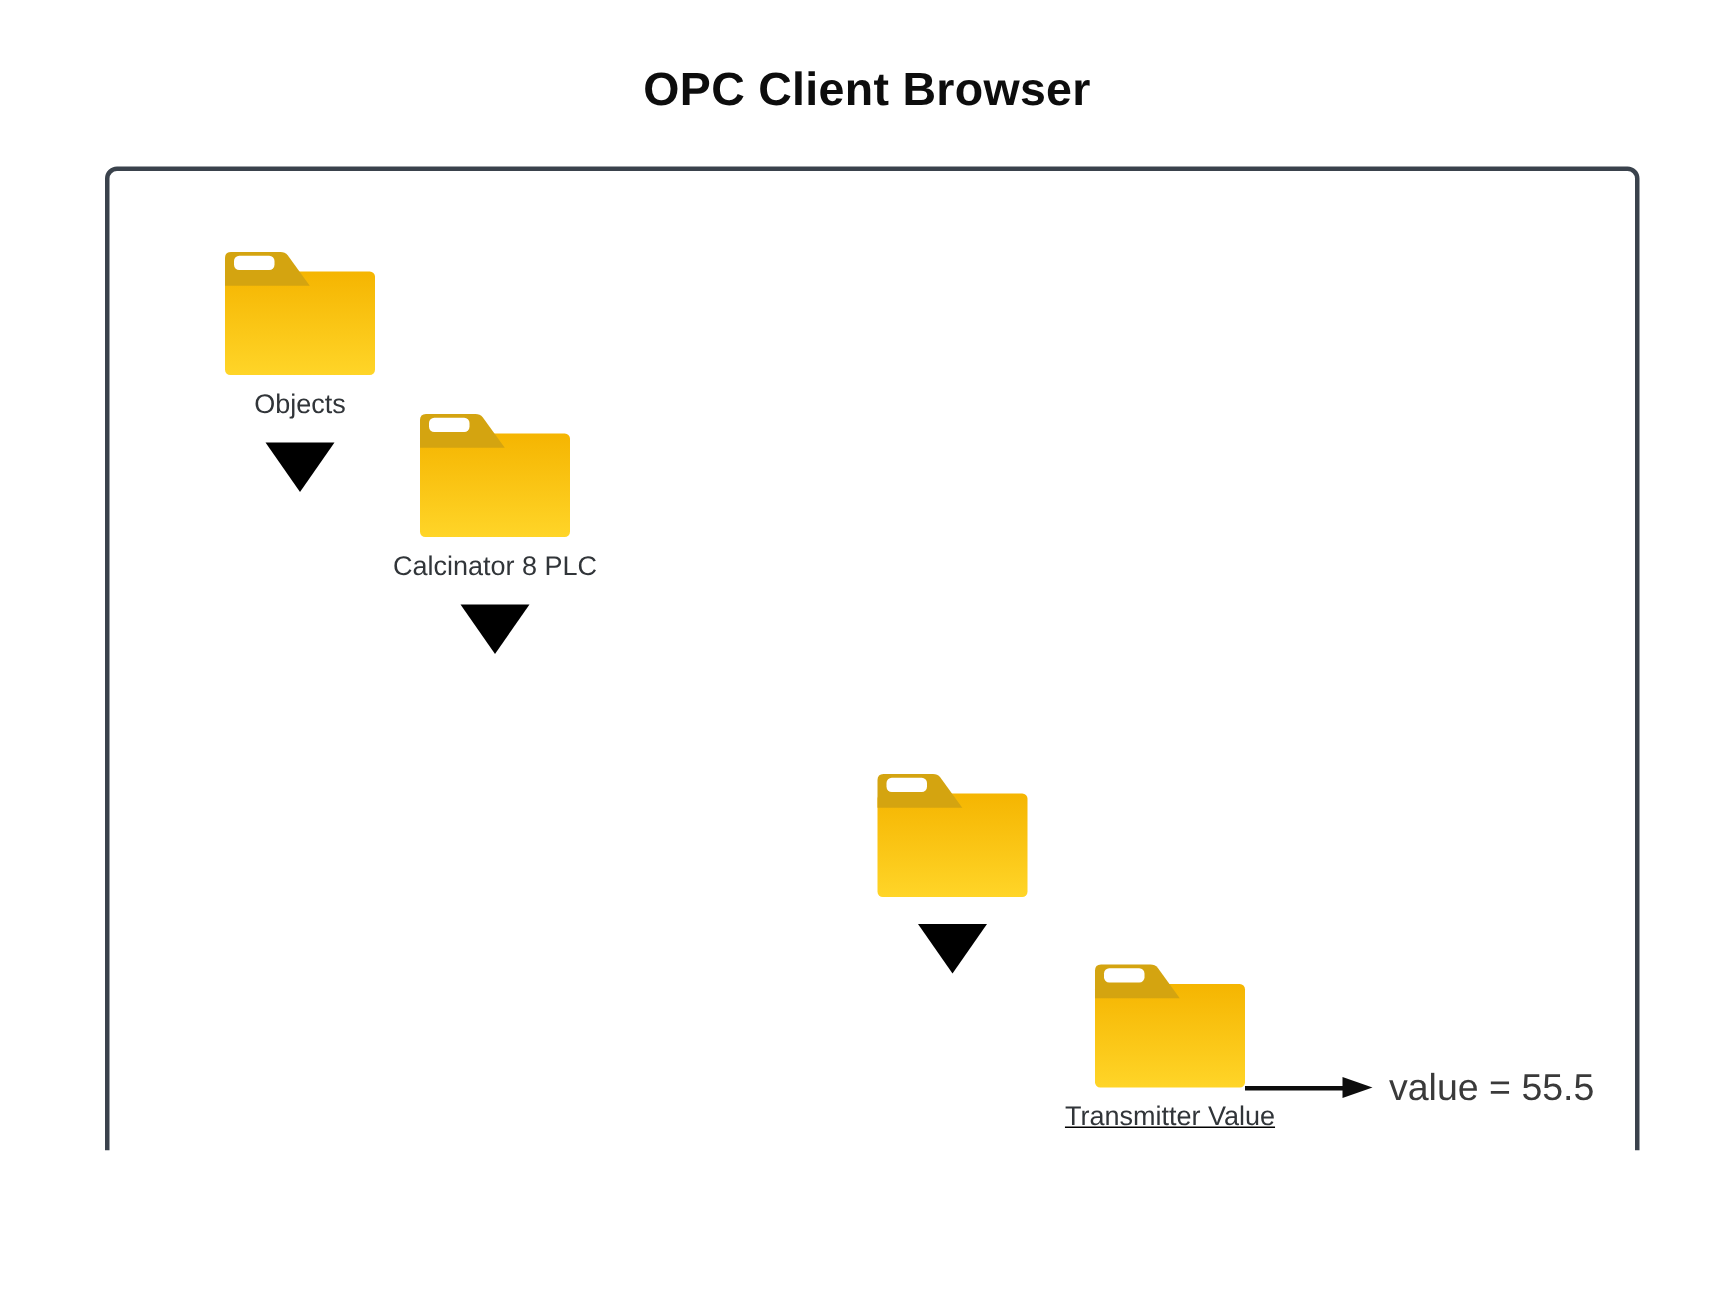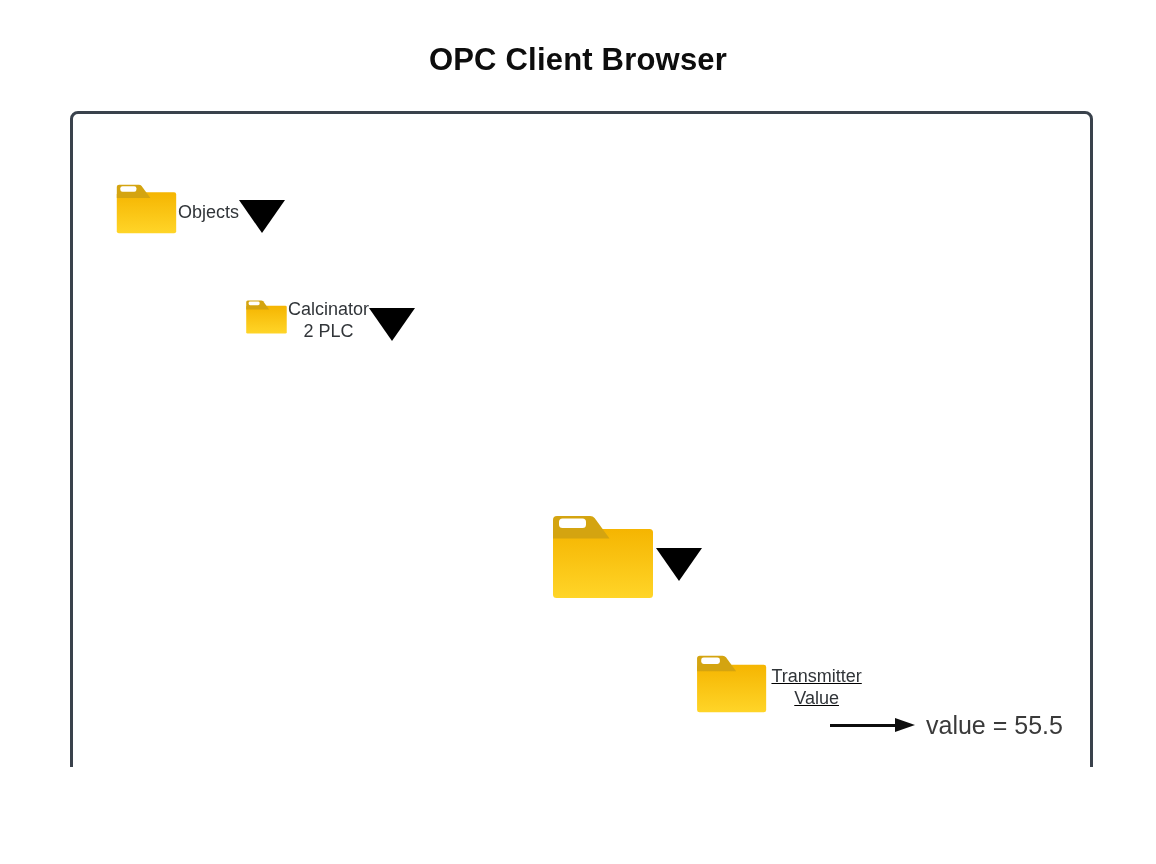--- a/index.html
+++ b/index.html
@@ -34,21 +34,21 @@
     height: 706px;
     box-sizing: border-box;
     border: 3px solid #3A424C;
     border-radius: 8px;
     background: #ffffff;
   }
   .tree-node {
     position: absolute;
     width: 170px;
     display: flex;
-    flex-direction: row;
+    flex-direction: column;
     align-items: center;
   }
   .node-label {
     margin-top: 5px;
     font-size: 18px;
     line-height: 22px;
     color: #313539;
     text-align: center;
   }
   .expand-arrow {
@@ -116,21 +116,21 @@
       <div class="node-label">Objects</div>
       <div class="expand-arrow"></div>
     </div>
 
     <div class="tree-node" style="left:172px; top:159px;">
       <svg class="folder-svg" width="106" height="88" viewBox="0 0 106 88">
         <rect x="3" y="16" width="100" height="69" rx="3.5" fill="url(#foldgrad)"></rect>
         <path d="M3 25.5 L3 7 Q3 3 7 3 L40 3 Q43 3 44.8 5.2 L59.5 25.5 Z" fill="#D4A410"></path>
         <rect x="9" y="5.5" width="27" height="9.5" rx="3.5" fill="#ffffff"></rect>
       </svg>
-      <div class="node-label">Calcinator 2 PLC</div>
+      <div class="node-label">Calcinator 8 PLC</div>
       <div class="expand-arrow"></div>
     </div>
 
 
     <div class="tree-node" style="left:477px; top:399px;">
       <svg class="folder-svg" width="106" height="88" viewBox="0 0 106 88">
         <rect x="3" y="16" width="100" height="69" rx="3.5" fill="url(#foldgrad)"></rect>
         <path d="M3 25.5 L3 7 Q3 3 7 3 L40 3 Q43 3 44.8 5.2 L59.5 25.5 Z" fill="#D4A410"></path>
         <rect x="9" y="5.5" width="27" height="9.5" rx="3.5" fill="#ffffff"></rect>
       </svg>

